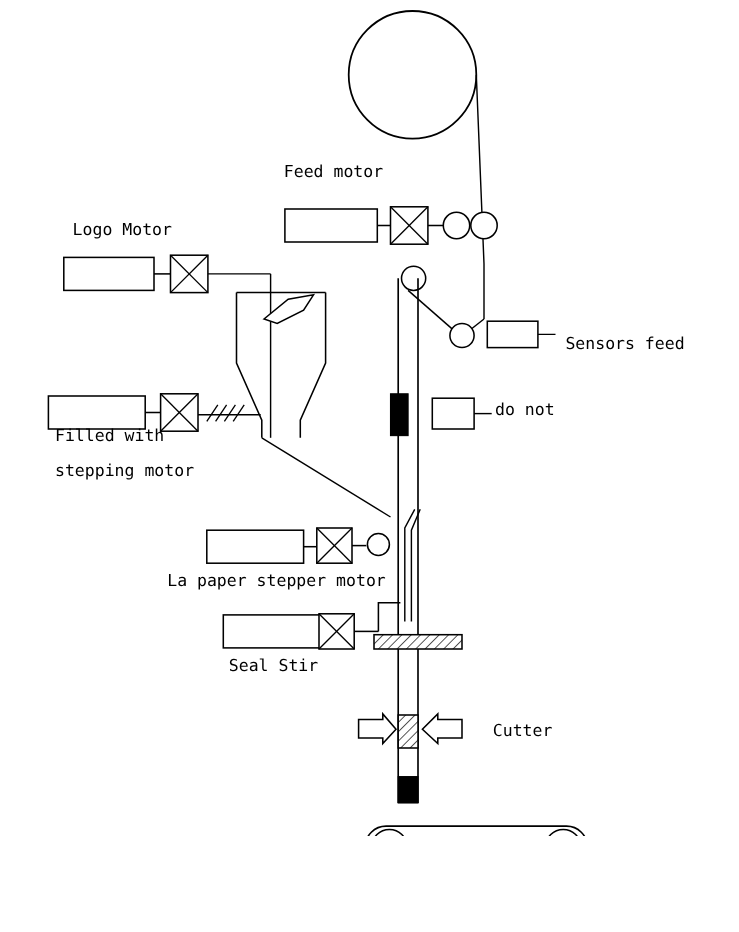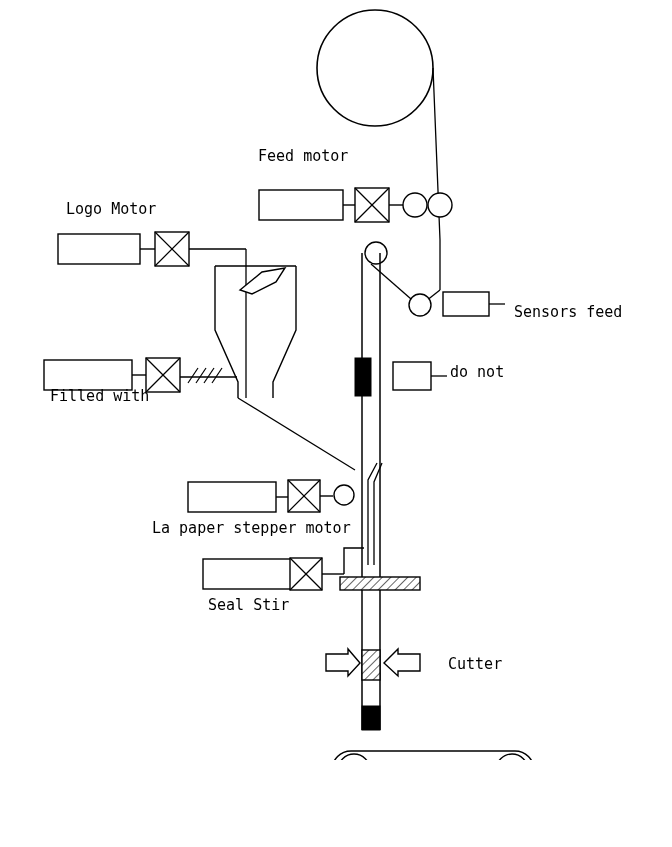--- a/index.html
+++ b/index.html
@@ -135,20 +135,21 @@
 
   <div class="lbl" style="left:258px; top:147px;">Feed motor</div>
 
   <div class="lbl" style="left:66px; top:200px;">Logo Motor</div>
 
   <div class="lbl" style="left:494px; top:303px;margin-left:20px;">Sensors feed</div>
 
   <div class="lbl" style="left:450px; top:363px;">do not</div>
 
   <div class="lbl" style="left:50px; top:387px;">Filled with</div>
+  <div class="lbl" style="left:50px; top:419px;">stepping motor</div>
 
   <div class="lbl" style="left:152px; top:519px;text-align:center;">La paper stepper motor</div>
 
 
   <div class="lbl" style="left:208px; top:596px;">Seal Stir</div>
 
   <div class="lbl" style="left:448px; top:655px;">Cutter</div>
 
 
 </div>

